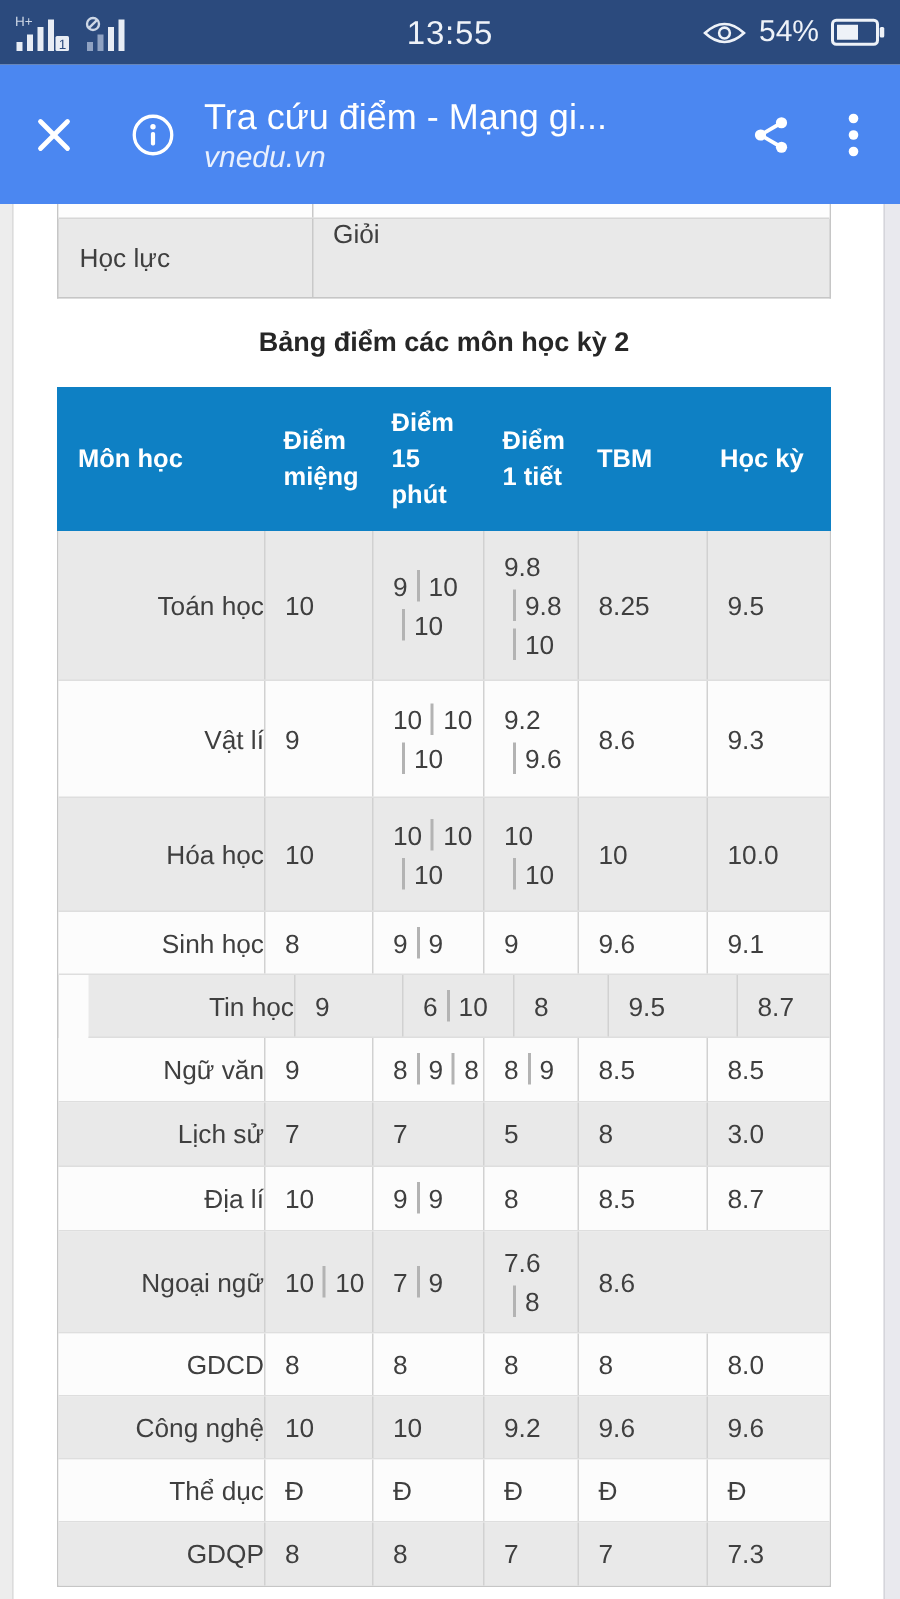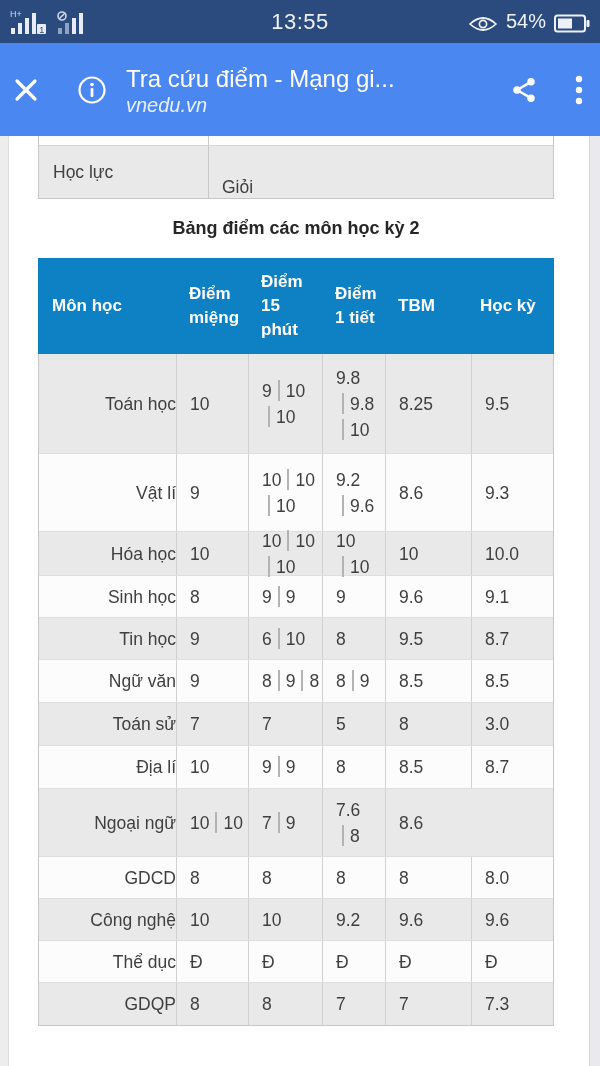--- a/index.html
+++ b/index.html
@@ -14,27 +14,27 @@
   .status-bar{
     height:43px;background:var(--status-bar-bg,#2b4a7d);color:#f3f6fb;
     display:flex;align-items:center;justify-content:space-between;
     padding:0 10px;box-sizing:border-box;position:relative;
   }
   .sb-left{display:flex;align-items:flex-end;gap:7px;height:100%;padding-bottom:7px;box-sizing:border-box;}
   .sb-time{
     position:absolute;left:0;right:0;text-align:center;
     font-size:22px;letter-spacing:.5px;color:#eef2f8;
   }
-  .sb-right{display:flex;align-items:flex-end;gap:8px;z-index:1;}
+  .sb-right{display:flex;align-items:center;gap:8px;z-index:1;}
   .sb-right .pct{font-size:20px;color:#eef2f8;}
 
   
   .browser-header{
     height:93px;background:var(--browser-header-bg,#4b87f1);
-    display:flex;align-items:center;box-sizing:border-box;padding:0 4px;
+    display:flex;align-items:center;box-sizing:border-box;padding:0 14px;
   }
   .hbtn{background:none;border:none;padding:0;margin:0;cursor:pointer;display:flex;align-items:center;justify-content:center;}
   .close-btn{width:44px;height:44px;}
   .info-btn{width:40px;height:44px;margin-left:24px;}
   .title-block{flex:1;min-width:0;margin-left:14px;overflow:hidden;}
   .page-title{
     color:#fff;font-size:24px;line-height:28px;white-space:nowrap;
     overflow:hidden;
   }
   .page-url{color:#e9f0fd;font-size:20px;line-height:20px;margin-top:2px;font-style:italic;}
@@ -47,21 +47,21 @@
   .edge-strip.left{left:0;width:8px;background:#ededed;border-right:1px solid #dcdcdc;}
   .edge-strip.right{right:0;width:10px;background:#e9e9ee;border-left:1px solid #d5d5db;}
 
   
   .info-table{
     position:absolute;left:38px;top:0;width:516px;box-sizing:border-box;
     border:1px solid #c6c6c6;border-top:none;background:#e9e9e9;
   }
   .info-row{display:flex;}
   .info-row.sliver{height:9px;background:#fdfdfd;border-bottom:1px solid #d6d6d6;}
-  .info-row.main{height:52px;align-items:flex-end;}
+  .info-row.main{height:52px;align-items:flex-start;}
   .ilabel{width:170px;box-sizing:border-box;padding-left:14px;border-right:1px solid #c9c9c9;align-self:stretch;display:flex;align-items:center;}
   .ivalue{flex:1;padding-left:13px;}
   .info-table .info-row{font-size:17.5px;color:#3f3f3f;}
   .sliver .ilabel, .sliver .ivalue{padding:0;}
 
   
   .section-title{
     position:absolute;left:38px;top:82px;width:516px;margin:0;
     text-align:center;font-size:18px;font-weight:bold;color:#262626;
   }
@@ -249,21 +249,21 @@
               <div class="line">9.2</div>
               <div class="line"><span class="sep"></span>9.6</div>
             </div>
             <div class="gcell c4">
               <div class="line">8.6</div>
             </div>
             <div class="gcell c5">
               <div class="line">9.3</div>
             </div>
           </div>
-          <div class="grow odd" style="height: 44px;">
+          <div class="grow odd" style="height: 76px;">
             <div class="gcell c0">
               <div class="line">Hóa học</div>
             </div>
             <div class="gcell c1">
               <div class="line">10</div>
             </div>
             <div class="gcell c2">
               <div class="line">10<span class="sep"></span>10</div>
               <div class="line"><span class="sep"></span>10</div>
             </div>
@@ -291,21 +291,21 @@
             <div class="gcell c3">
               <div class="line">9</div>
             </div>
             <div class="gcell c4">
               <div class="line">9.6</div>
             </div>
             <div class="gcell c5">
               <div class="line">9.1</div>
             </div>
           </div>
-          <div class="grow odd" style="height: 42px;">
+          <div class="grow odd" style="height: 42px; margin-left: 20px;">
             <div class="gcell c0">
               <div class="line">Tin học</div>
             </div>
             <div class="gcell c1">
               <div class="line">9</div>
             </div>
             <div class="gcell c2">
               <div class="line">6<span class="sep"></span>10</div>
             </div>
             <div class="gcell c3">
@@ -333,21 +333,21 @@
             </div>
             <div class="gcell c4">
               <div class="line">8.5</div>
             </div>
             <div class="gcell c5">
               <div class="line">8.5</div>
             </div>
           </div>
           <div class="grow odd" style="height: 43px;">
             <div class="gcell c0">
-              <div class="line">Toán sử</div>
+              <div class="line">Lịch sử</div>
             </div>
             <div class="gcell c1">
               <div class="line">7</div>
             </div>
             <div class="gcell c2">
               <div class="line">7</div>
             </div>
             <div class="gcell c3">
               <div class="line">5</div>
             </div>

